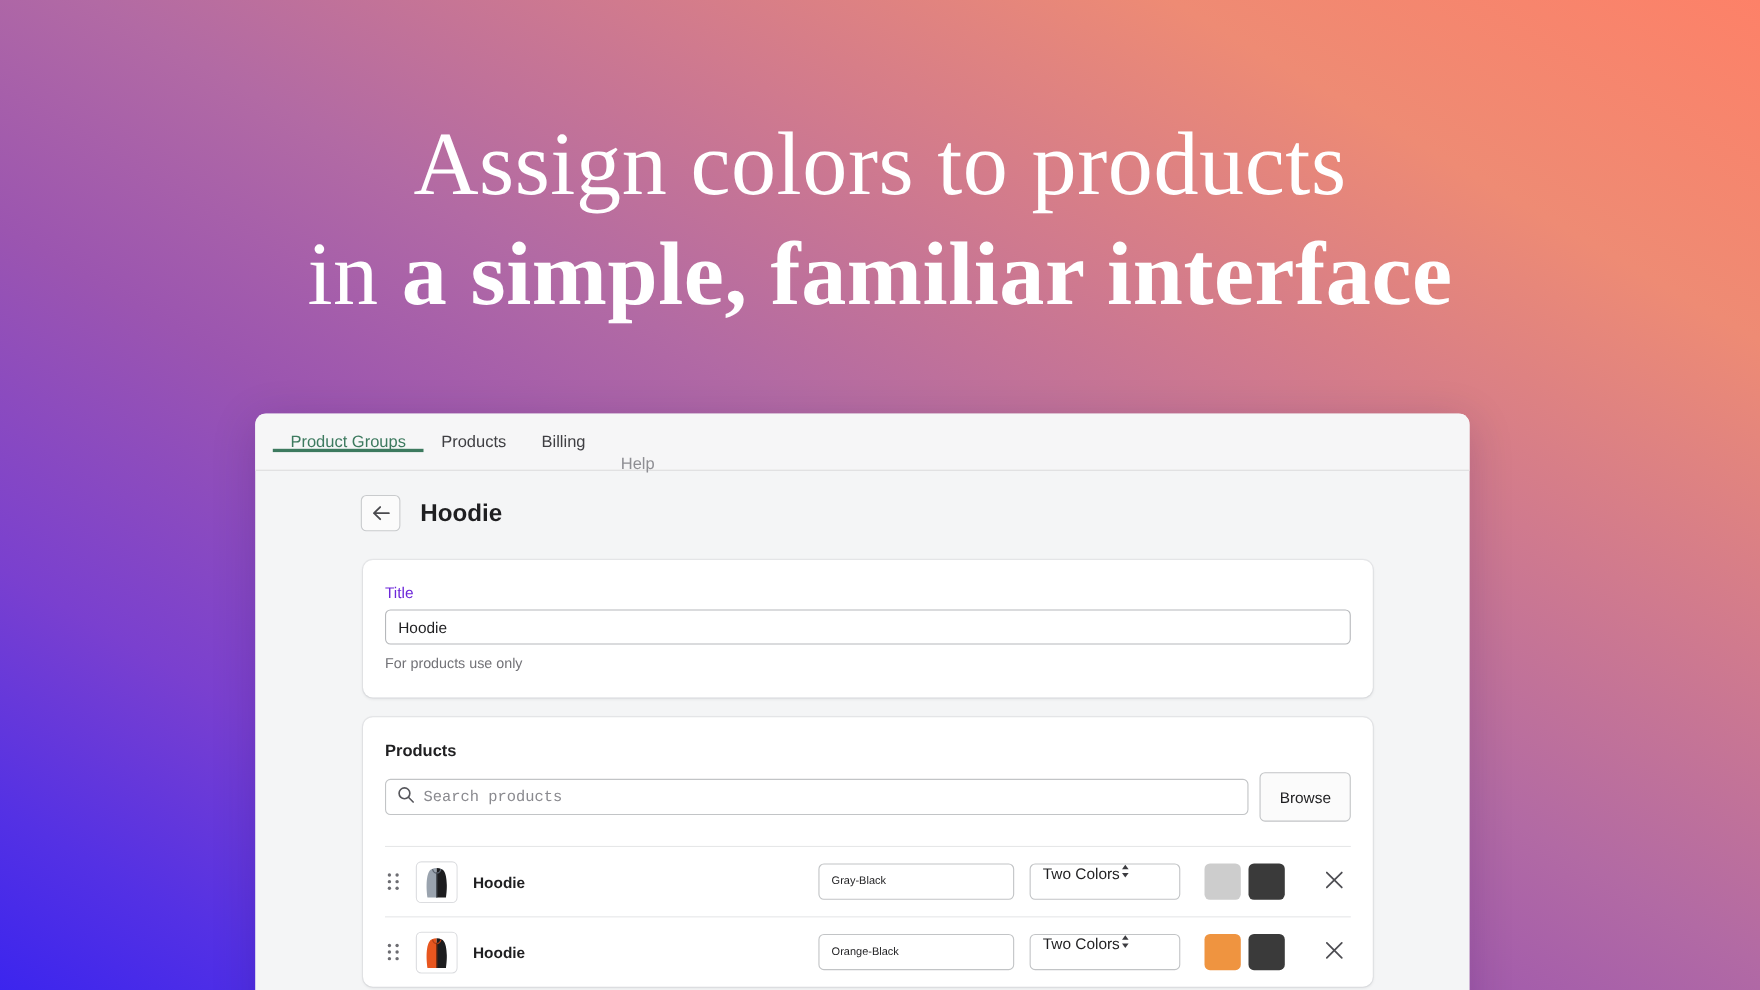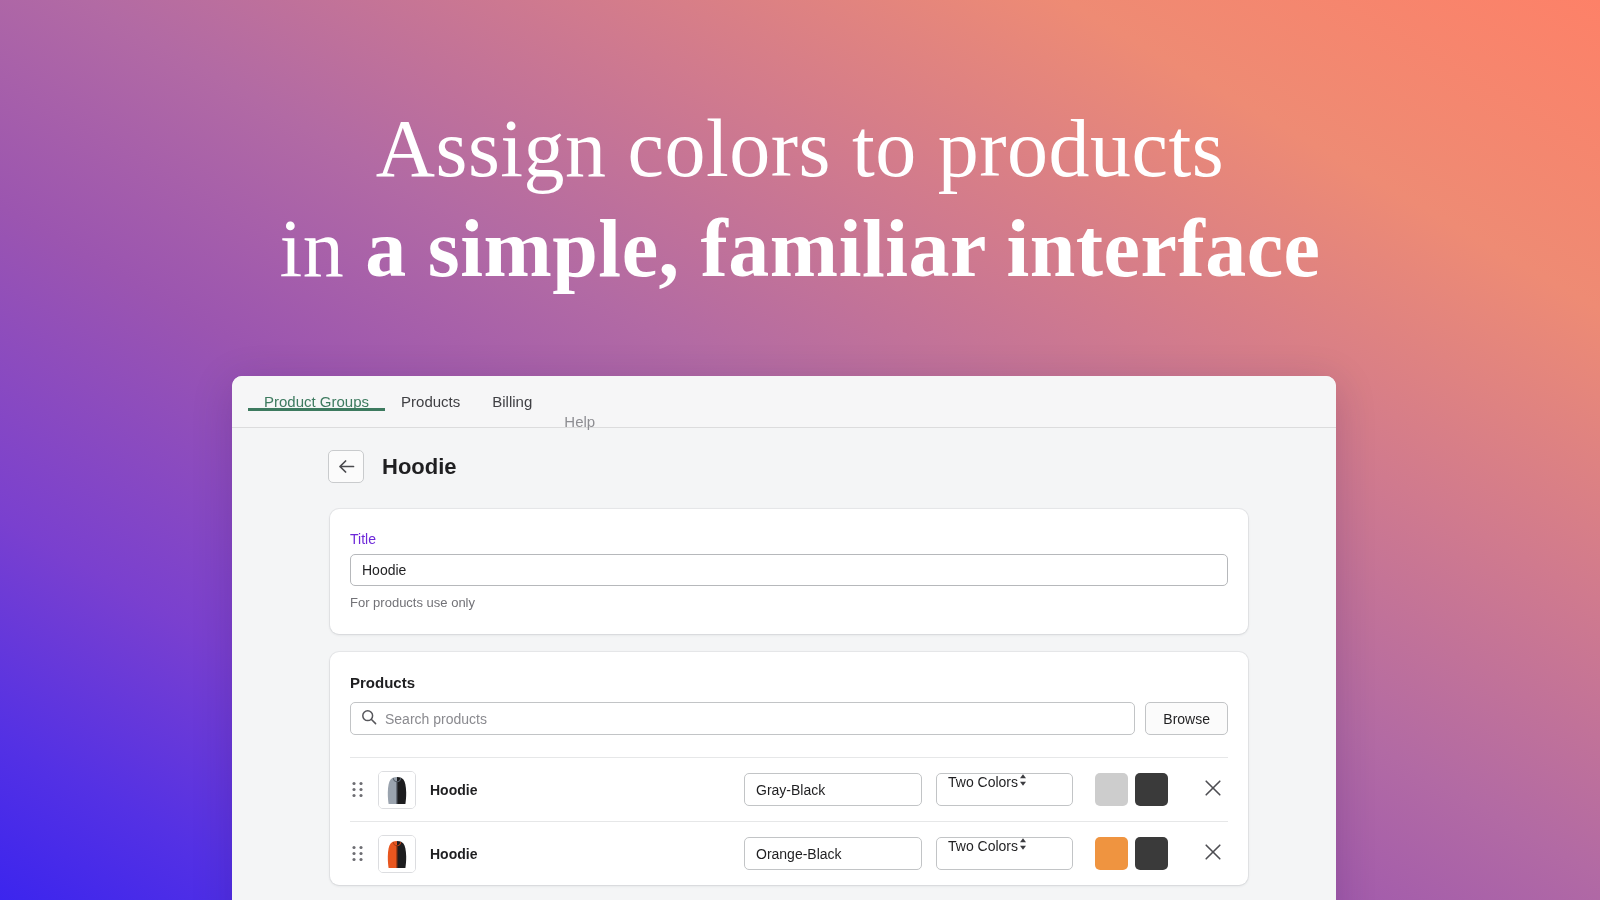--- a/index.html
+++ b/index.html
@@ -174,28 +174,28 @@
     top: 50%;
     transform: translateY(-50%);
     pointer-events: none;
   }
   .search-input {
     width: 100%;
     height: 33px;
     border: 1px solid #c2c4c6;
     border-radius: 5px;
     padding: 0 10px 0 34px;
-    font-family: Liberation Sans, sans-serif;
+    font-family: Liberation Mono, monospace;
     font-size: 14px;
     color: #1d4ed8;
     background: #fff;
   }
   .search-input::placeholder { color: #8a8a8f; }
   .browse-btn {
-    height: 33px;
+    height: 45px;
     padding: 0 17px;
     background: #fbfbfb;
     border: 1px solid #c2c4c6;
     border-radius: 5px;
     font-family: inherit;
     font-size: 14px;
     color: #1f1f21;
     cursor: pointer;
   }
 
@@ -234,21 +234,21 @@
     flex: 1;
     white-space: nowrap;
   }
   .color-name-input {
     width: 178px;
     height: 33px;
     border: 1px solid #c2c4c6;
     border-radius: 5px;
     padding: 0 11px;
     font-family: inherit;
-    font-size: 14px;
+    font-size: 10px;
     color: #1f1f21;
     background: #fff;
     flex: none;
   }
   .color-type-select {
     width: 137px;
     height: 33px;
     border: 1px solid #c2c4c6;
     border-radius: 5px;
     background: #fff;

